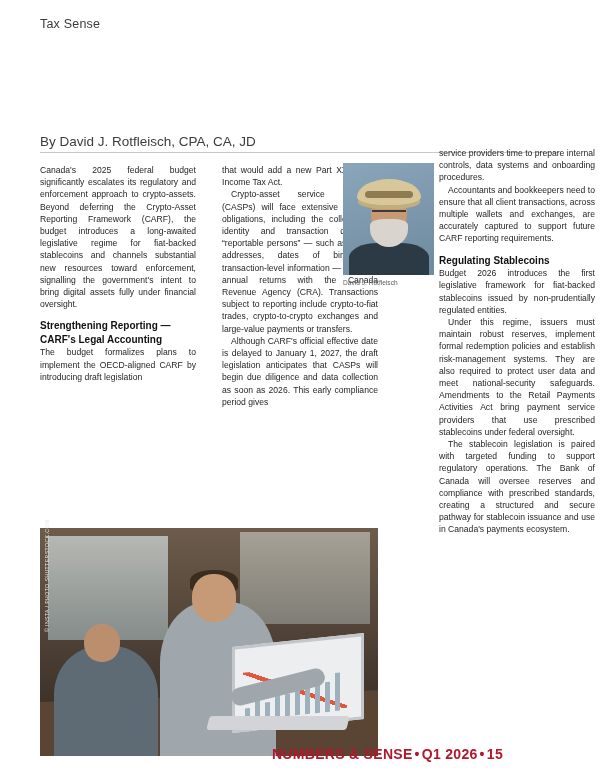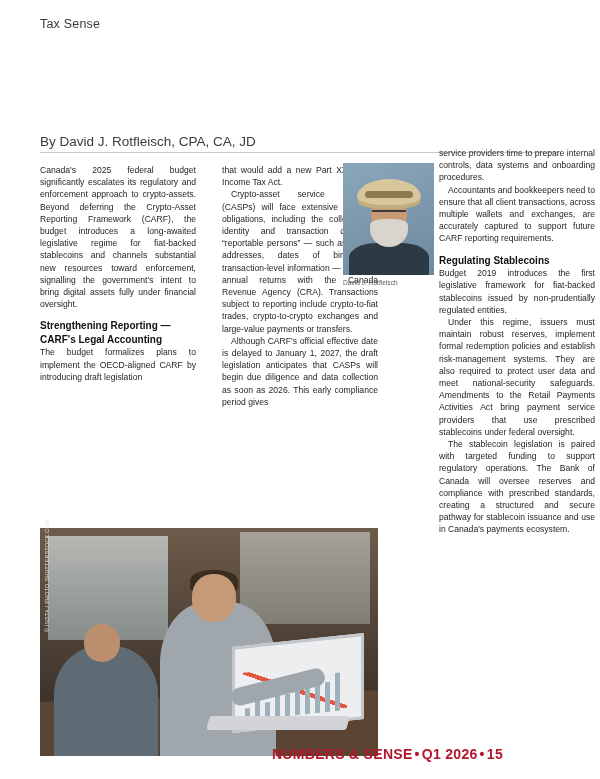--- a/index.html
+++ b/index.html
@@ -285,21 +285,21 @@
     <div class="glasses"></div>
     <div class="hat"></div>
     <div class="hatband"></div>
   </div>
   <div class="author-caption">David J. Rotfleisch</div>
 
   <div class="col col-3">
     <p>service providers time to prepare internal controls, data systems and onboarding procedures.</p>
     <p>Accountants and bookkeepers need to ensure that all client transactions, across multiple wallets and exchanges, are accurately captured to support future CARF reporting requirements.</p>
     <h3>Regulating Stablecoins</h3>
-    <p>Budget 2019 introduces the first legislative framework for fiat-backed stablecoins issued by non-prudentially regulated entities.</p>
+    <p>Budget 2026 introduces the first legislative framework for fiat-backed stablecoins issued by non-prudentially regulated entities.</p>
     <p>Under this regime, issuers must maintain robust reserves, implement formal redemption policies and establish risk-management systems. They are also required to protect user data and meet national-security safeguards. Amendments to the Retail Payments Activities Act bring payment service providers that use prescribed stablecoins under federal oversight.</p>
     <p>The stablecoin legislation is paired with targeted funding to support regulatory operations. The Bank of Canada will oversee reserves and compliance with prescribed standards, creating a structured and secure pathway for stablecoin issuance and use in Canada's payments ecosystem.</p>
   </div>
 
   <div class="main-photo">
     <div class="mp-wall"></div>
     <div class="mp-window"></div>
     <div class="mp-window2"></div>
     <div class="mp-table"></div>
     <div class="mp-person-a"></div>

